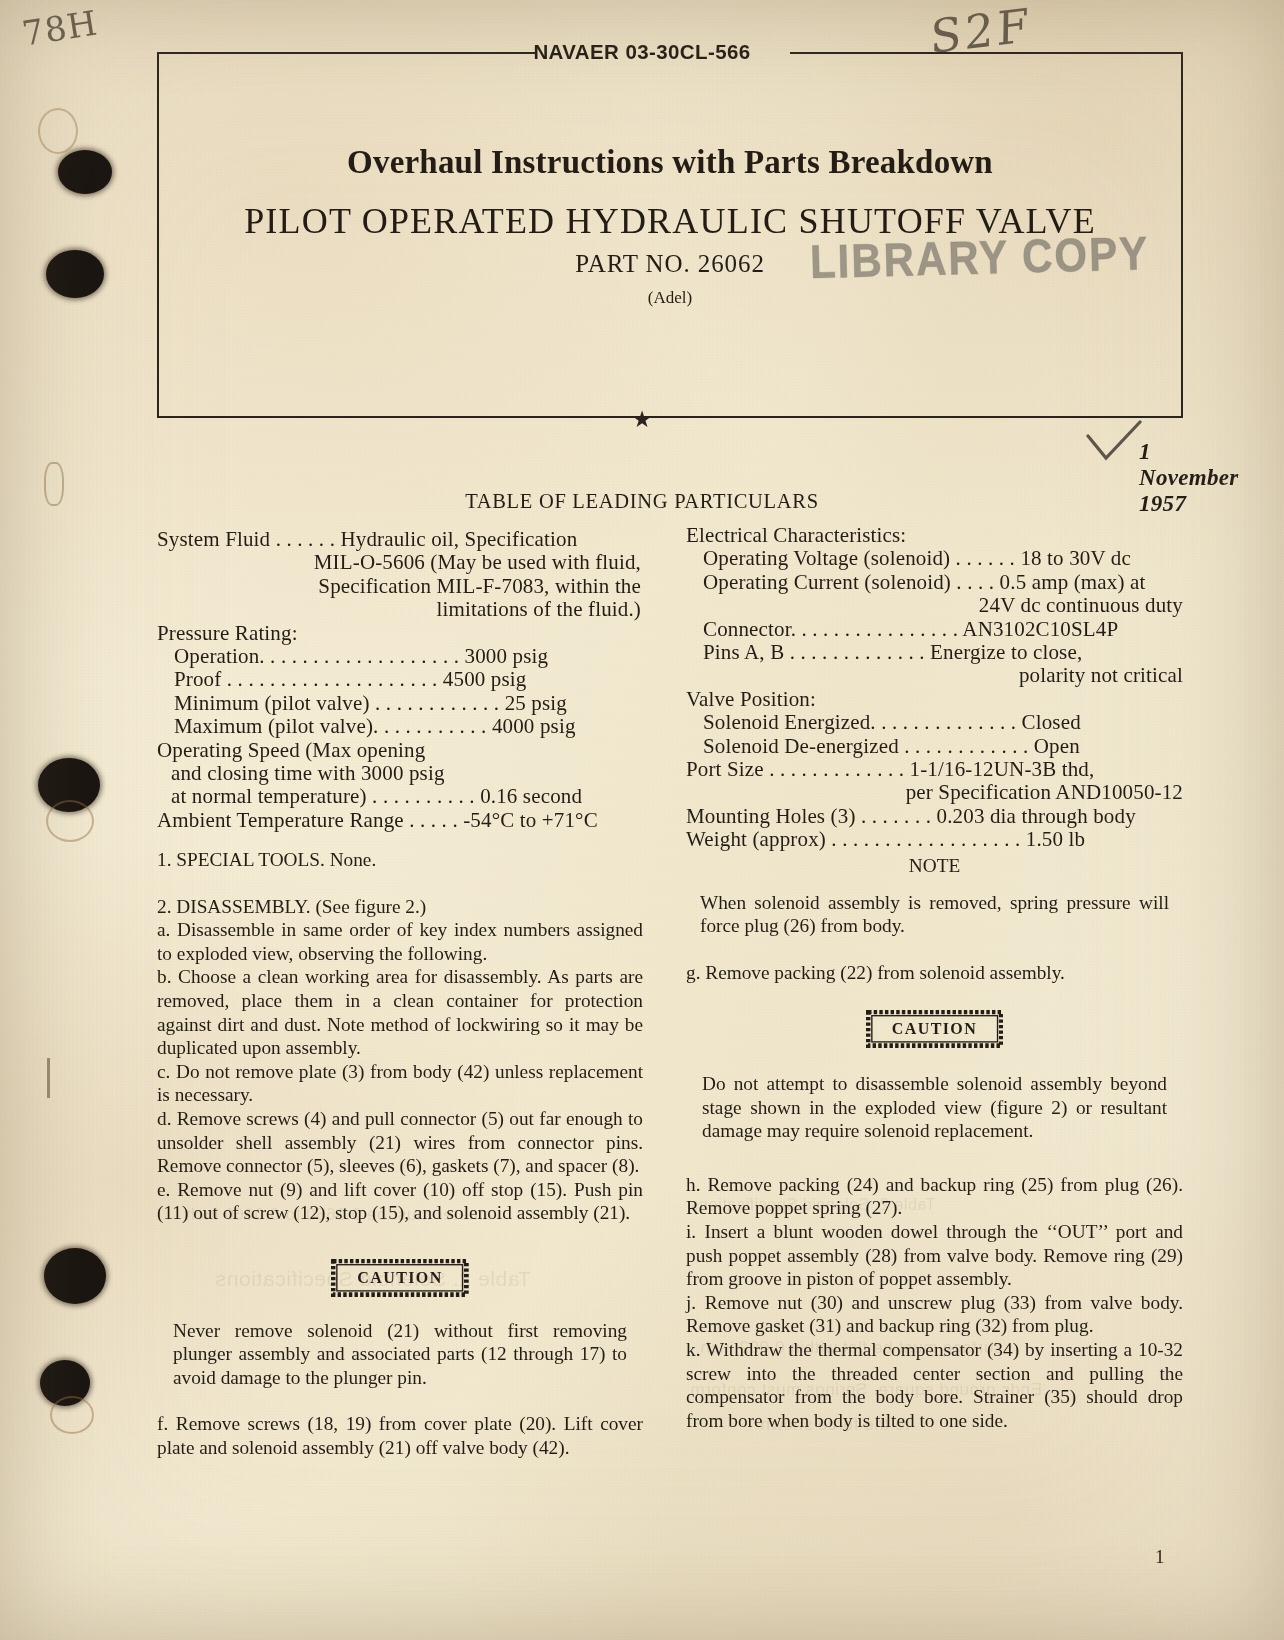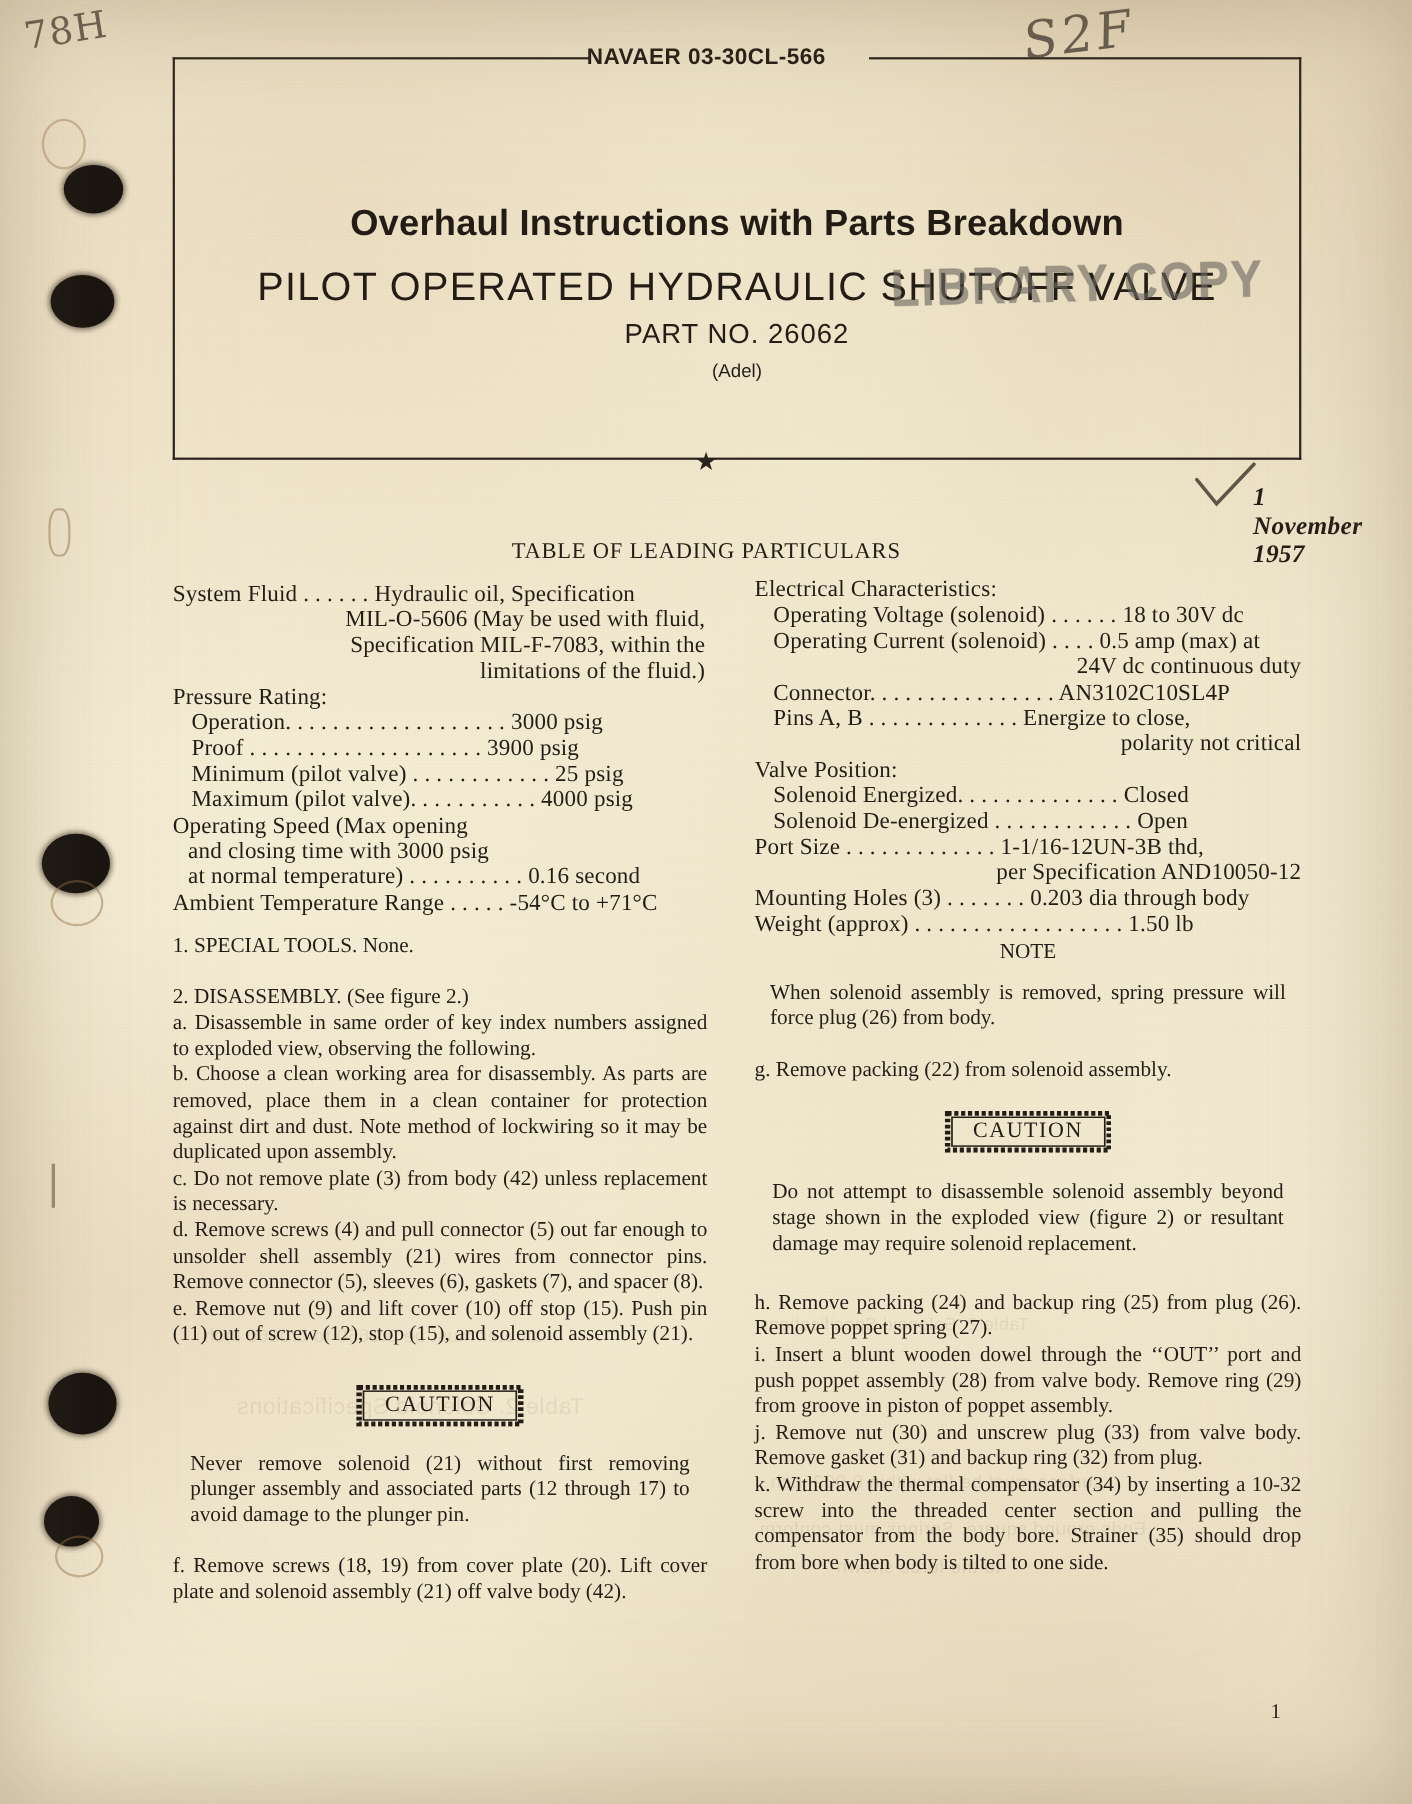--- a/index.html
+++ b/index.html
@@ -70,22 +70,21 @@
   #frame-top-left{ left:157px; width:380px; }
   #frame-top-right{ left:790px; width:393px; }
   .docnum{
     position:absolute; left:0; right:0; top:40px; text-align:center;
     font-family:"Liberation Sans", sans-serif;
     font-size:20.5px; font-weight:700; letter-spacing:.4px; color:#231d16;
   }
 
   .t-sub{
     position:absolute; left:0; right:0; text-align:center;
-    font-family:Liberation Sans, sans-serif;
-    margin-top:40px;
+    font-family:Liberation Serif, serif;
   }
   #title-overhaul{ top:92px; font-size:33px; font-weight:700; letter-spacing:.2px; }
   #title-main{ top:148px; font-size:36px; letter-spacing:1.2px; }
   #title-part{ top:198px; font-size:25px; letter-spacing:.9px; }
   #title-vendor{ top:236px; font-size:17px; }
 
   #pub-by{
     position:absolute; left:0; right:0; top:329px; text-align:center;
     font-family:"Liberation Sans", sans-serif; font-size:16.5px;
     font-weight:700; line-height:19px; letter-spacing:.3px;
@@ -137,21 +136,21 @@
   .gap{ height:23px; }
   .gap-sm{ height:13px; }
   .ctr{ text-align:center; }
   .just{ text-align:justify; text-align-last:left; }
 
   
   .caution-wrap{ text-align:center; }
   .caution{
     display:inline-block; position:relative;
     padding:7px 26px 7px 26px;
-    font-size:20px; letter-spacing:1.4px; font-weight:400;
+    font-size:16px; letter-spacing:1.4px; font-weight:700;
     background:transparent;
   }
   .caution .inner{ position:relative; z-index:2; }
   .caution svg{ position:absolute; left:0; top:0; width:100%; height:100%; z-index:1; }
 
   .noteblock{ padding:0 14px; }
   .cautiontext{ padding:0 16px; }
 
   #page-number{
     position:absolute; left:1155px; top:1546px;
@@ -215,21 +214,21 @@
   <p class="ra">MIL-O-5606 (May be used with fluid,</p>
   <p class="ra">Specification MIL-F-7083, within the</p>
   <p class="ra">limitations of the fluid.)</p>
   <p>Pressure Rating:</p>
   <p class="ind1">
     <span>Operation. . . . . . . . . . . . . . . . . . .</span>
     <span>3000 psig</span>
   </p>
   <p class="ind1">
     <span>Proof . . . . . . . . . . . . . . . . . . . .</span>
-    <span>3900 psig</span>
+    <span>4500 psig</span>
   </p>
   <p class="ind1">
     <span>Minimum  (pilot valve) . . . . . . . . . . . .</span>
     <span>25 psig</span>
   </p>
   <p class="ind1">
     <span>Maximum  (pilot valve). . . . . . . . . . .</span>
     <span>4000 psig</span>
   </p>
   <p>Operating Speed (Max opening</p>

